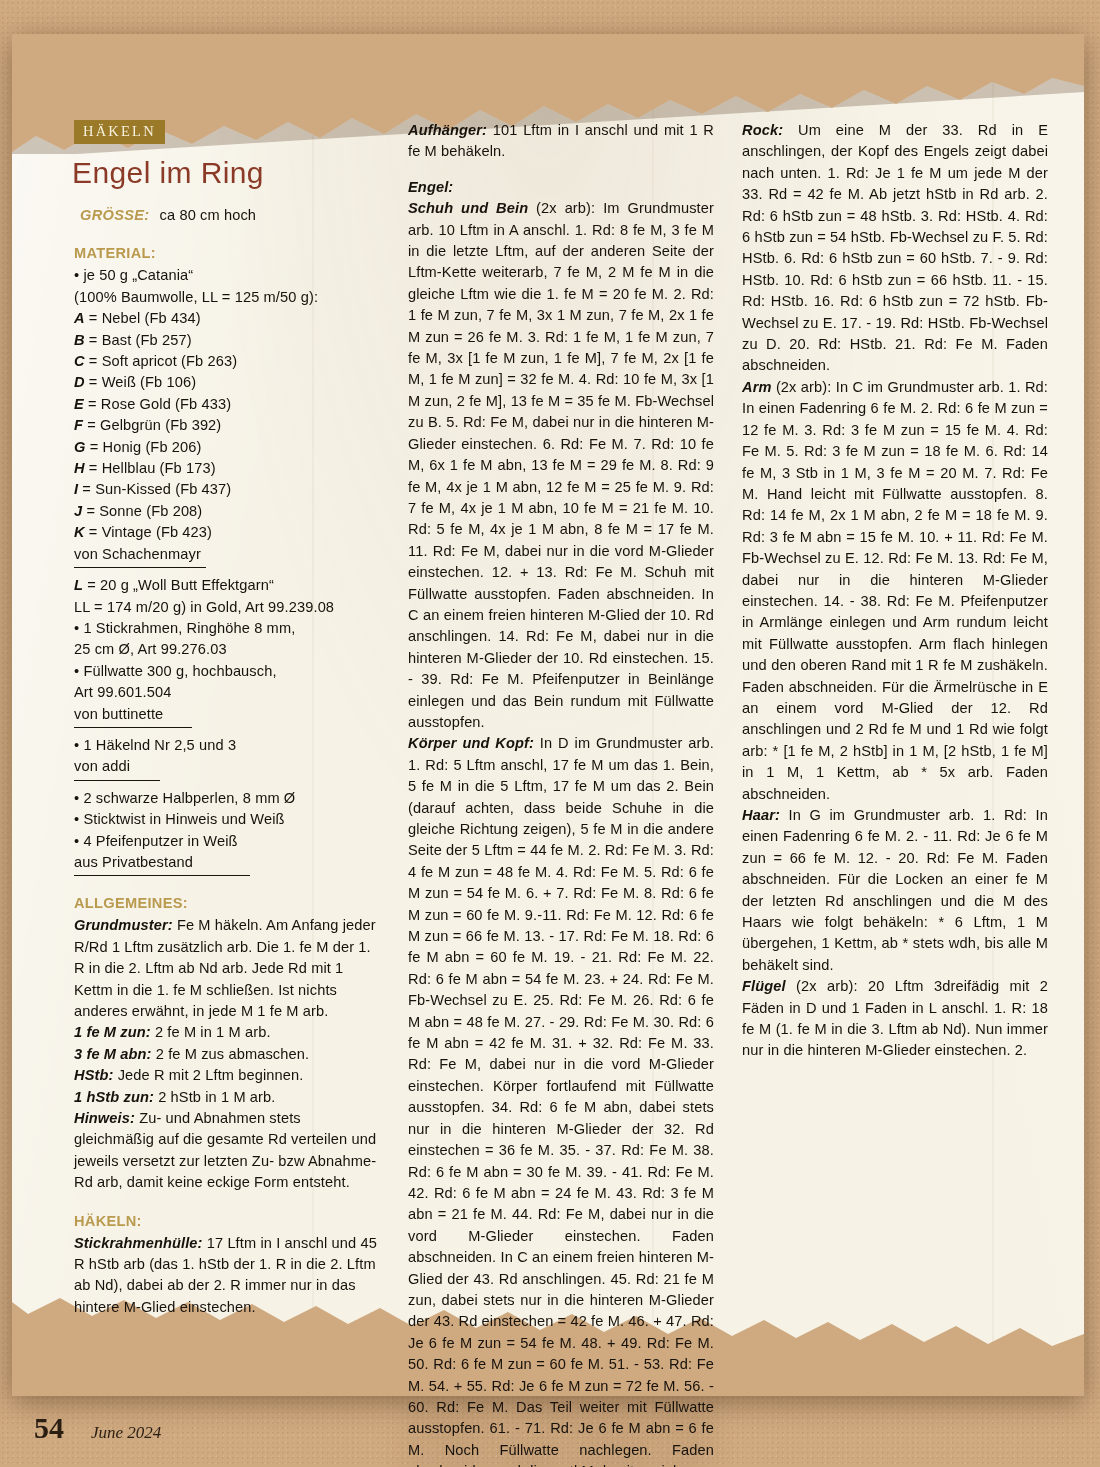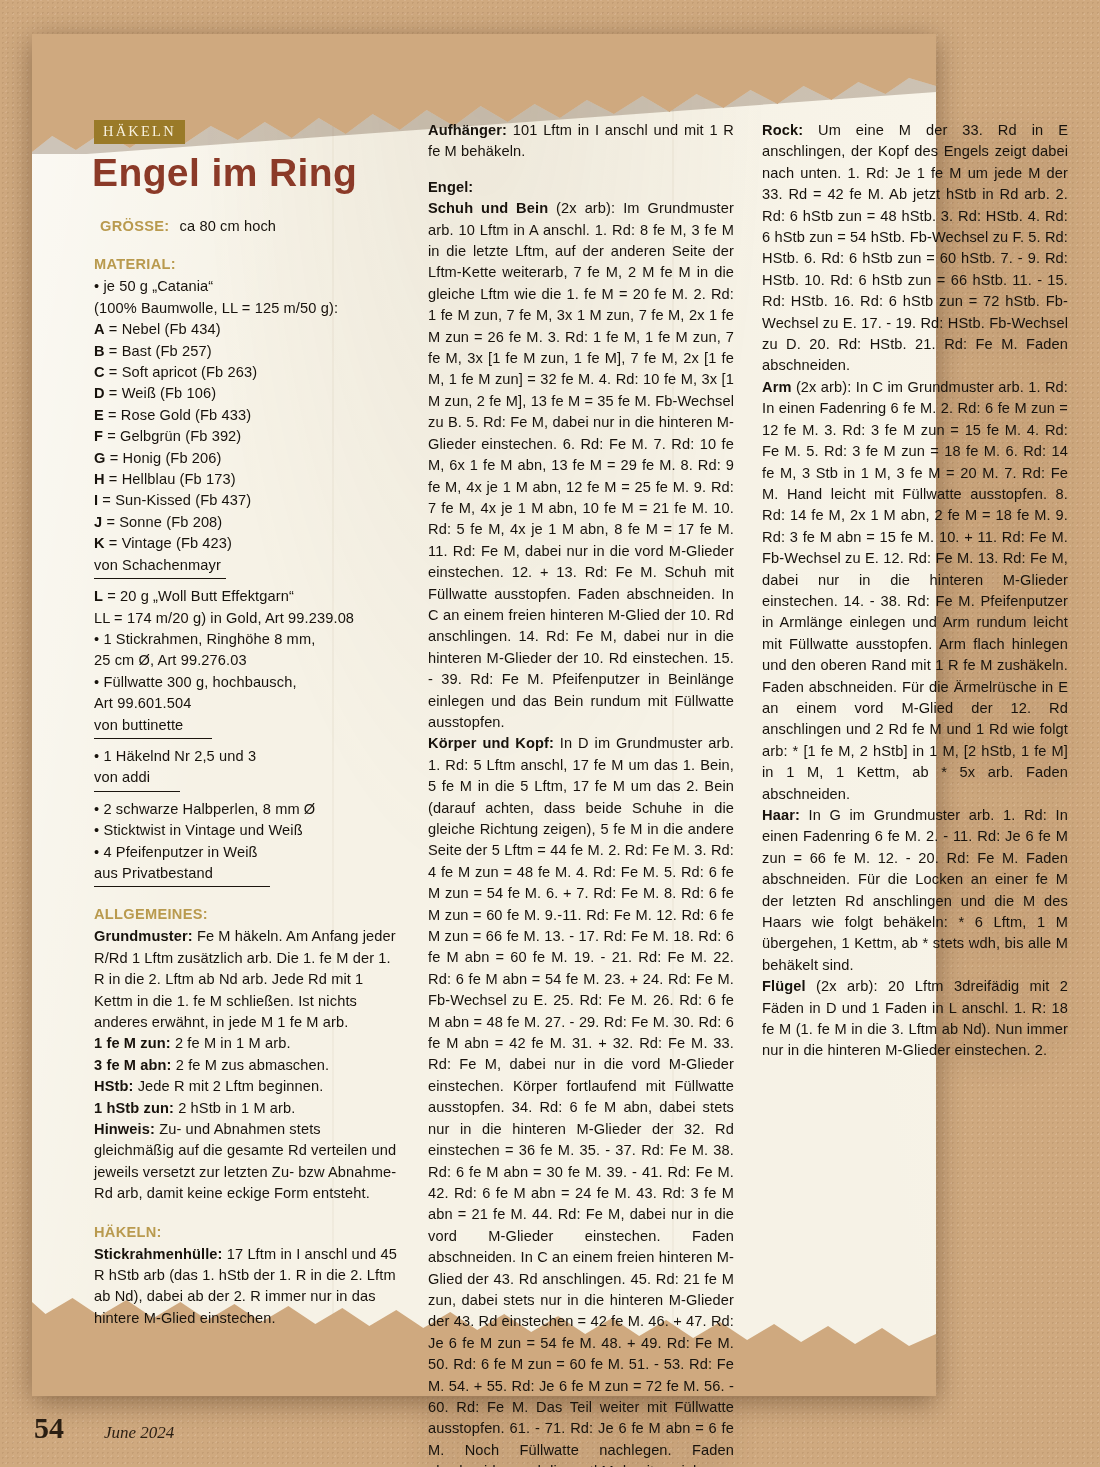--- a/index.html
+++ b/index.html
@@ -27,22 +27,22 @@
       radial-gradient(rgba(110,75,45,.16) 1px, transparent 1px),
       radial-gradient(rgba(255,240,220,.18) 1px, transparent 1px);
     background-size:5px 5px, 7px 7px;
     background-position:0 0, 3px 4px;
     opacity:.75;
   }
 
   
   .sheet {
     position:absolute;
-    left:32px; top:36px;
-    width:904px; height:1358px;
+    left:12px; top:36px;
+    width:1072px; height:1358px;
     background:
       linear-gradient(100deg, rgba(255,255,255,.55) 0%, rgba(255,255,255,0) 26%),
       linear-gradient(260deg, rgba(250,246,236,.6) 0%, rgba(255,255,255,0) 22%),
       #f6f2e6;
     filter:drop-shadow(0 6px 14px rgba(60,35,15,.45));
   }
   .sheet::before{
     content:""; position:absolute; inset:0;
     background:
       linear-gradient(90deg, rgba(190,175,150,.22) 0 2px, transparent 2px) 300px 0/340px 100% repeat-x,
@@ -81,49 +81,49 @@
     display:inline-block;
     background:#9a7a28;
     color:#f7f0dd;
     font-size:14.5px;
     letter-spacing:2.2px;
     padding:3px 9px 4px;
     font-family:"Liberation Serif", serif;
     margin-bottom:4px;
   }
   .title {
-    font-size:39px;
+    font-size:30px;
     line-height:46px;
     color:#8b3a28;
-    font-weight:700;
-    margin:2px 0 19px -2px;
+    font-weight:400;
+    margin:2px 0 8px -2px;
     letter-spacing:.4px;
   }
   .groesse { font-size:14.6px; line-height:22px; margin-bottom:16px; }
   .sec-head {
     color:#b99a4e;
     font-weight:700;
     font-size:14.6px;
     line-height:22px;
     letter-spacing:.3px;
     margin:16px 0 1px;
   }
-  b, strong { font-weight:700; }
+  b, strong { font-weight:700;font-style:italic; }
   .brand { font-weight:400; }
   .rule { border:0; border-top:1.4px solid #1b150e; width:132px; margin:2px 0 7px; }
   .rule.w2 { width:118px; }
   .rule.w3 { width:86px; }
   .rule.w4 { width:176px; }
   .spacer { height:14px; }
 
   
   .footer {
     position:absolute;
     left:34px; bottom:22px;
-    display:flex; align-items:baseline; gap:40px;
+    display:flex; align-items:baseline; gap:27px;
     color:#2a1e12;
   }
   .folio { font-size:30px; font-weight:700; font-family:"Liberation Serif", serif; }
   .issue { font-size:17px; font-style:italic; font-family:"Liberation Serif", serif; }
 </style>
 </head>
 <body>
 
 <div class="kraft"></div>
 
@@ -188,21 +188,21 @@
       <p>Art 99.601.504</p>
 
       <p><span>von </span><span class="brand">buttinette</span></p>
       <hr class="rule w2">
 
       <p>• 1 Häkelnd Nr 2,5 und 3</p>
       <p><span>von </span><span class="brand">addi</span></p>
       <hr class="rule w3">
 
       <p>• 2 schwarze Halbperlen, 8 mm Ø</p>
-      <p>• Sticktwist in Vintage und Weiß</p>
+      <p>• Sticktwist in Hinweis und Weiß</p>
       <p>• 4 Pfeifenputzer in Weiß</p>
       <p><span>aus </span><span class="brand">Privatbestand</span></p>
       <hr class="rule w4">
 
       <div class="sec-head">ALLGEMEINES:</div>
       <p><b>Grundmuster:</b><span> Fe M häkeln. Am Anfang jeder R/Rd 1 Lftm zusätzlich arb. Die 1. fe M der 1. R in die 2. Lftm ab Nd arb. Jede Rd mit 1 Kettm in die 1. fe M schließen. Ist nichts anderes erwähnt, in jede M 1 fe M arb.</span></p>
       <p><b>1 fe M zun:</b><span> 2 fe M in 1 M arb.</span></p>
       <p><b>3 fe M abn:</b><span> 2 fe M zus abmaschen.</span></p>
       <p><b>HStb:</b><span> Jede R mit 2 Lftm beginnen.</span></p>
       <p><b>1 hStb zun:</b><span> 2 hStb in 1 M arb.</span></p>

